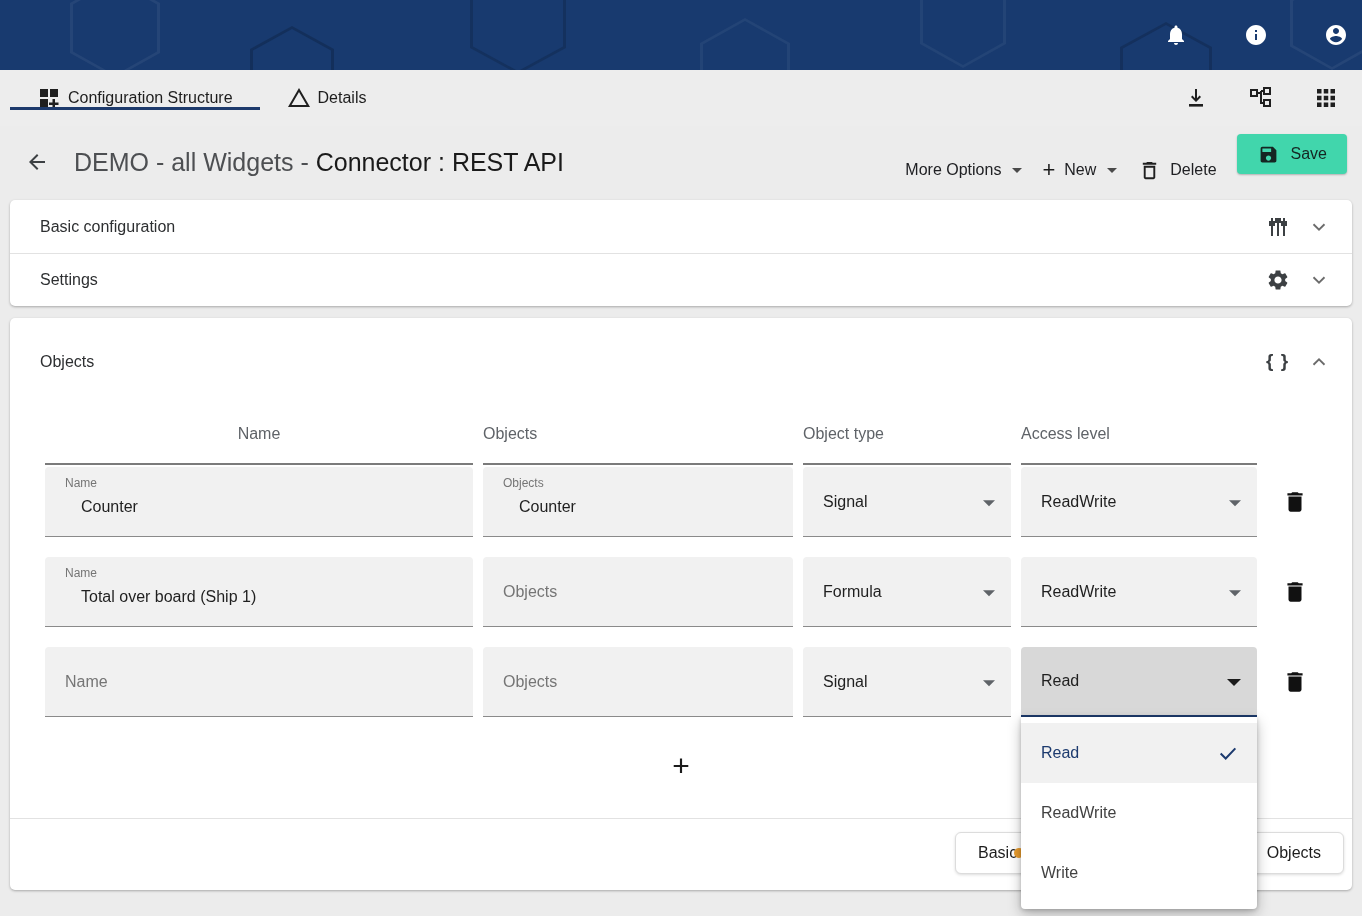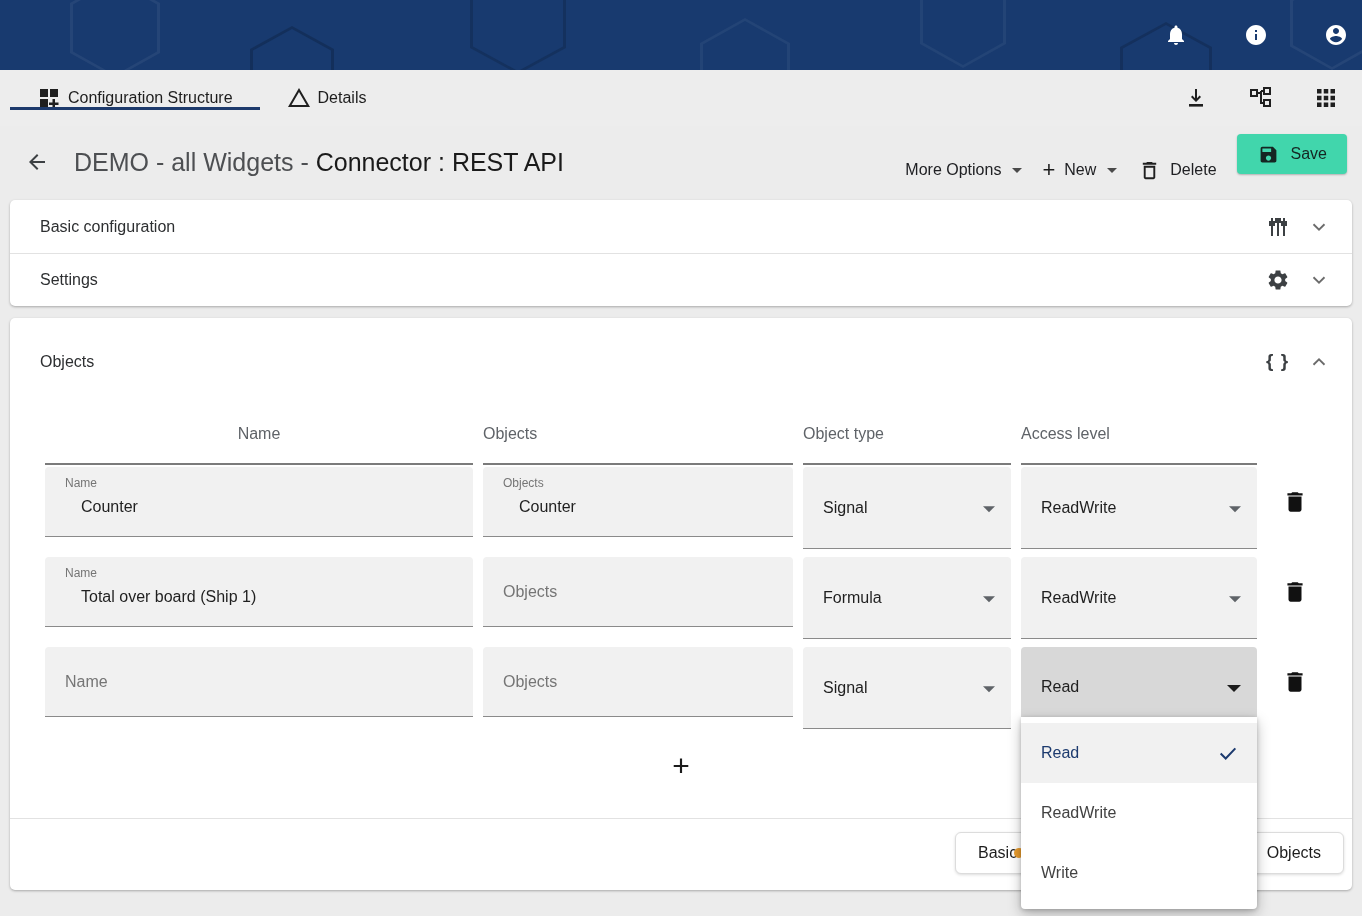--- a/index.html
+++ b/index.html
@@ -54,21 +54,21 @@
   .c-name { left:35px; width:428px;text-align:center; }
   .c-objects { left:473px; width:310px; }
   .c-type { left:793px; width:208px; }
   .c-access { left:1011px; width:236px; }
 
   .field { position:absolute; height:70px; background:#f1f1f1; border-radius:4px 4px 0 0; border-bottom:1px solid #8a8a8a; cursor:text; }
   .field .flabel { position:absolute; left:20px; top:9px; font-size:12px; color:#757575; }
   .field .fvalue { position:absolute; left:20px; top:31px; font-size:16px; color:#1f1f1f; white-space:nowrap;margin-left:16px; }
   .field .fplaceholder { position:absolute; left:20px; top:50%; transform:translateY(-50%); font-size:16px; color:#757575; }
 
-  .select { position:absolute; height:82px; background:#f1f1f1; border-radius:4px 4px 0 0; border-bottom:1px solid #8a8a8a; cursor:pointer; }
+  .select { position:absolute; height:70px; background:#f1f1f1; border-radius:4px 4px 0 0; border-bottom:1px solid #8a8a8a; cursor:pointer; }
   .select .svalue { position:absolute; left:20px; top:50%; transform:translateY(-50%); font-size:16px; color:#1f1f1f; }
   .select .scaret { position:absolute; right:16px; top:50%; transform:translateY(-30%); width:0; height:0; border-left:6px solid transparent; border-right:6px solid transparent; border-top:6px solid #5f6368; }
   .select.open { background:#d8d8d8; border-bottom:2px solid #1d3a6c; }
   .select.open .scaret { border-left-width:7px; border-right-width:7px; border-top:7px solid #1b1b1b; }
 
   .row1 { top:149px; } .row2 { top:239px; } .row3 { top:329px; }
   .trash { position:absolute; left:1272px; width:26px; height:26px; display:inline-flex; cursor:pointer; }
   .trash.r1 { top:171px; } .trash.r2 { top:261px; } .trash.r3 { top:351px; }
 
   .add-row { position:absolute; top:418px; left:0; width:100%; height:60px; display:flex; align-items:center; justify-content:center; }

